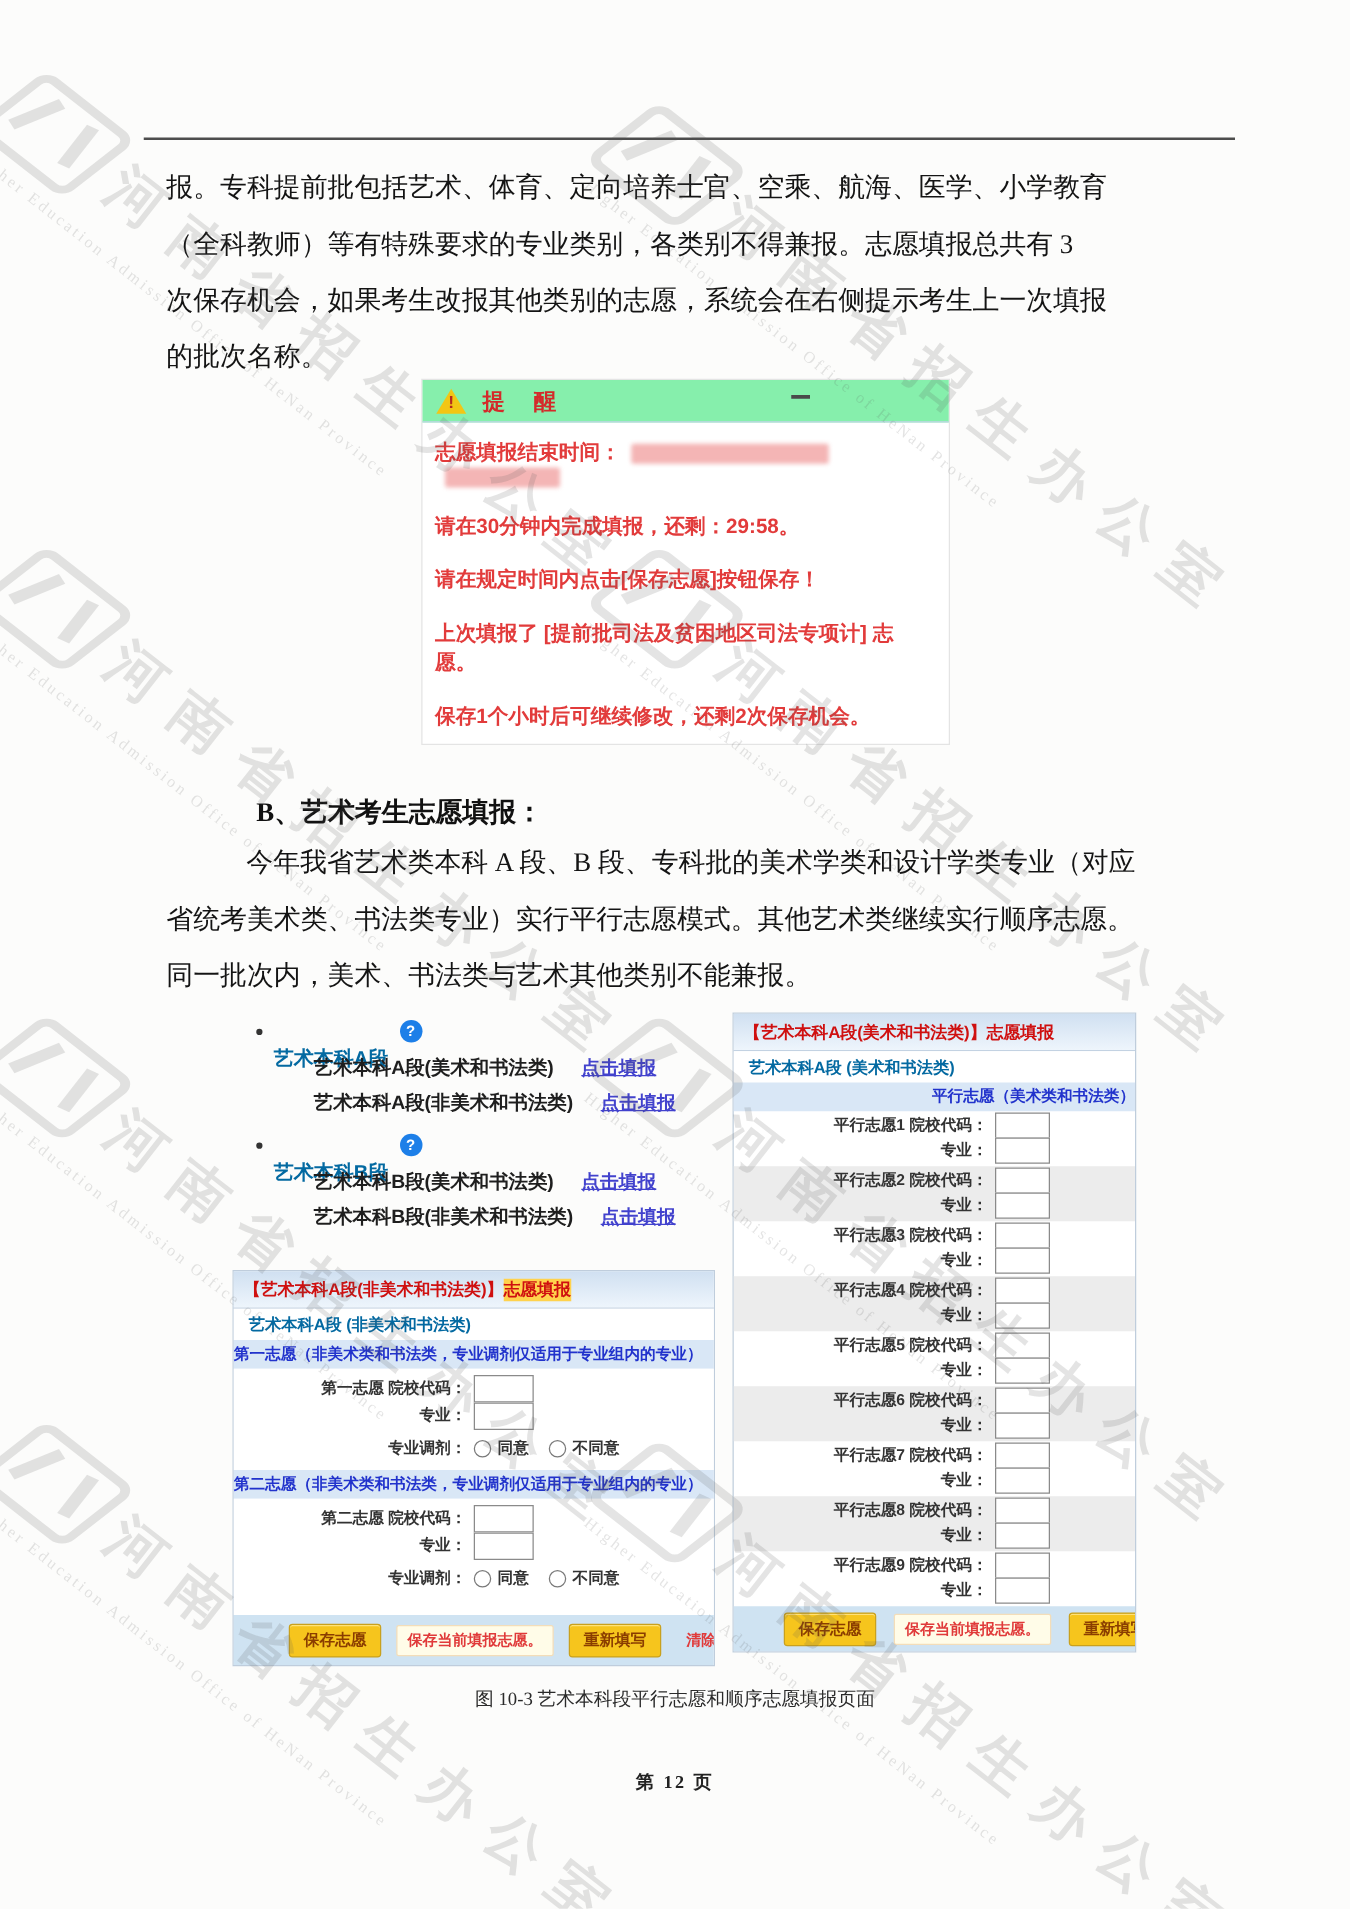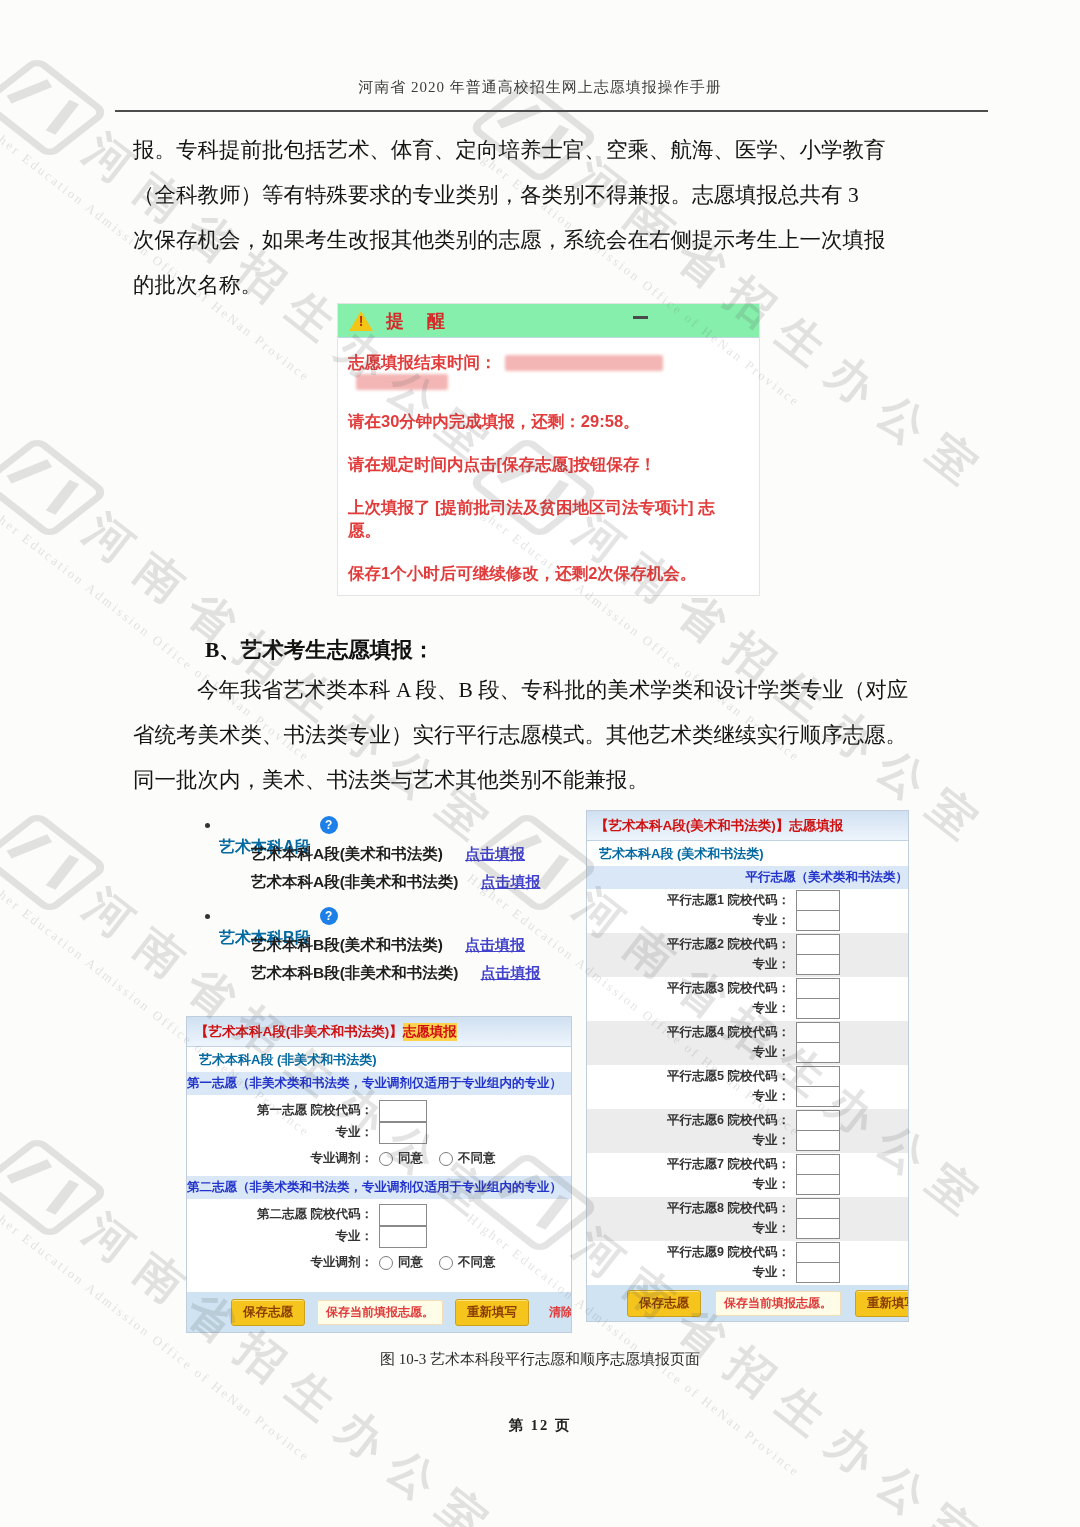--- a/index.html
+++ b/index.html
@@ -109,21 +109,20 @@
     color:#333;line-height:20px;padding-right:6px;}
   .pstack .inbox{width:42px;height:19px;}
   .panel-bar.right{height:36px;padding:0 10px 0 40px;gap:14px;}
   .ml-auto{margin-left:auto;}
 </style>
 </head>
 <body>
 
 <div class="content">
 
-  <div class="doc-header">河南省 2020 年普通高校招生网上志愿填报操作手册</div>
   <div class="doc-rule"></div>
 
   <div class="para" style="left:133px;top:128px;">
     <div class="ln">报。专科提前批包括艺术、体育、定向培养士官、空乘、航海、医学、小学教育</div>
     <div class="ln">（全科教师）等有特殊要求的专业类别，各类别不得兼报。志愿填报总共有 3</div>
     <div class="ln">次保存机会，如果考生改报其他类别的志愿，系统会在右侧提示考生上一次填报</div>
     <div class="ln">的批次名称。</div>
   </div>
 
   <div class="alert">

